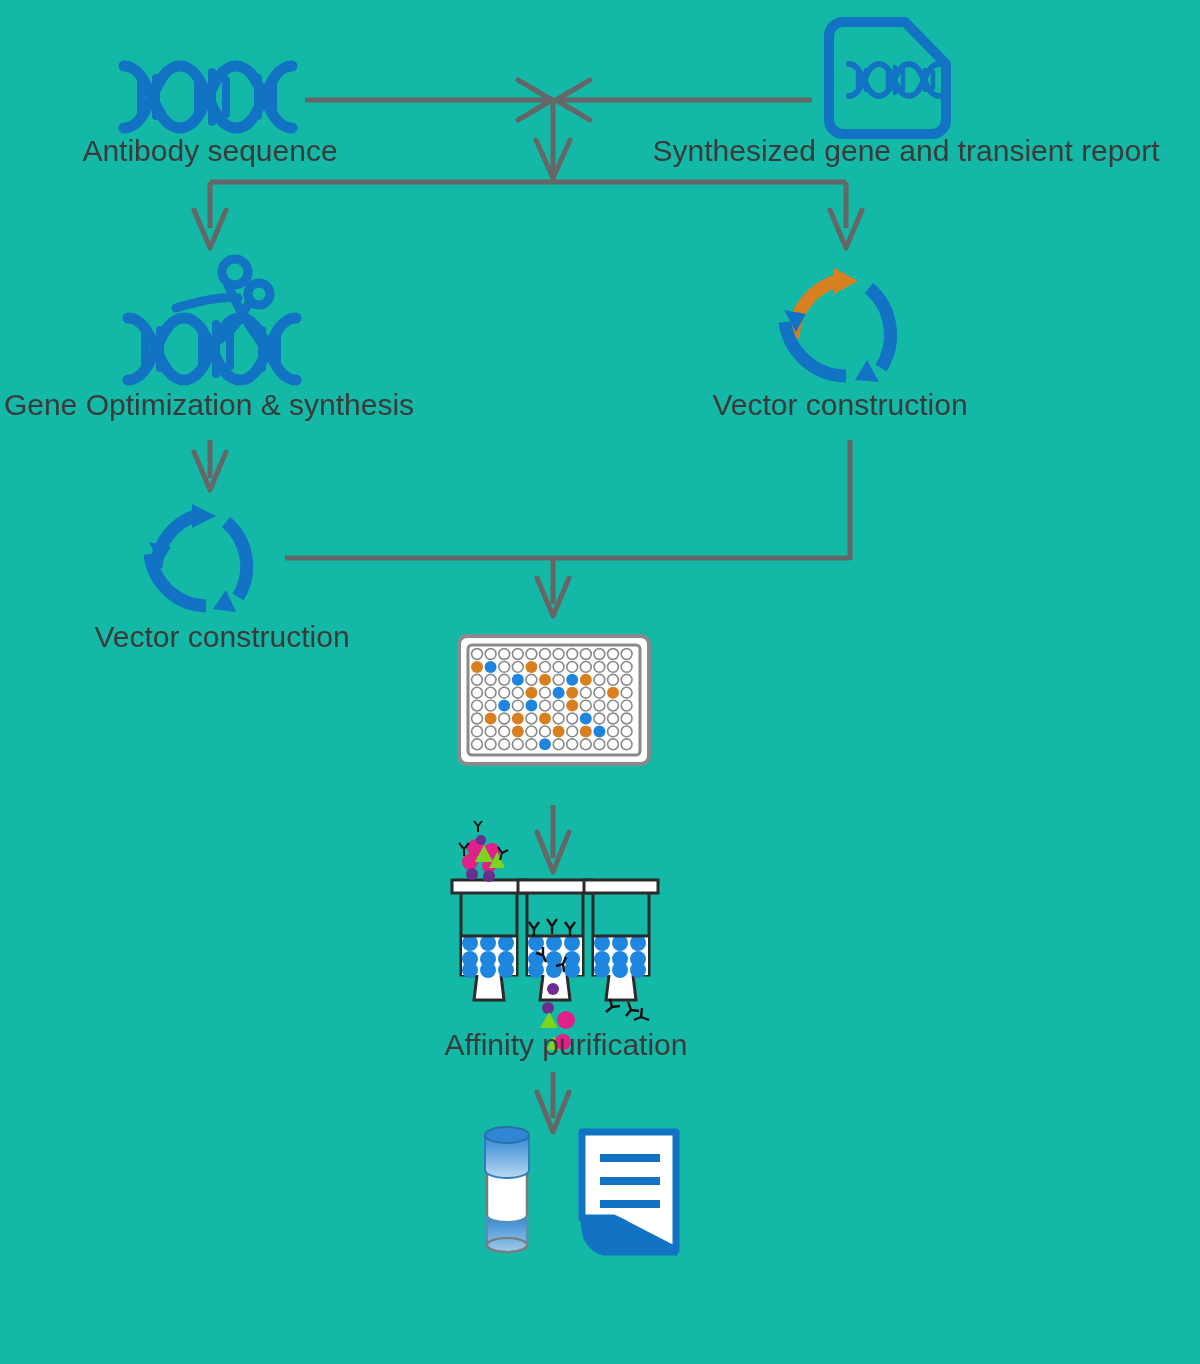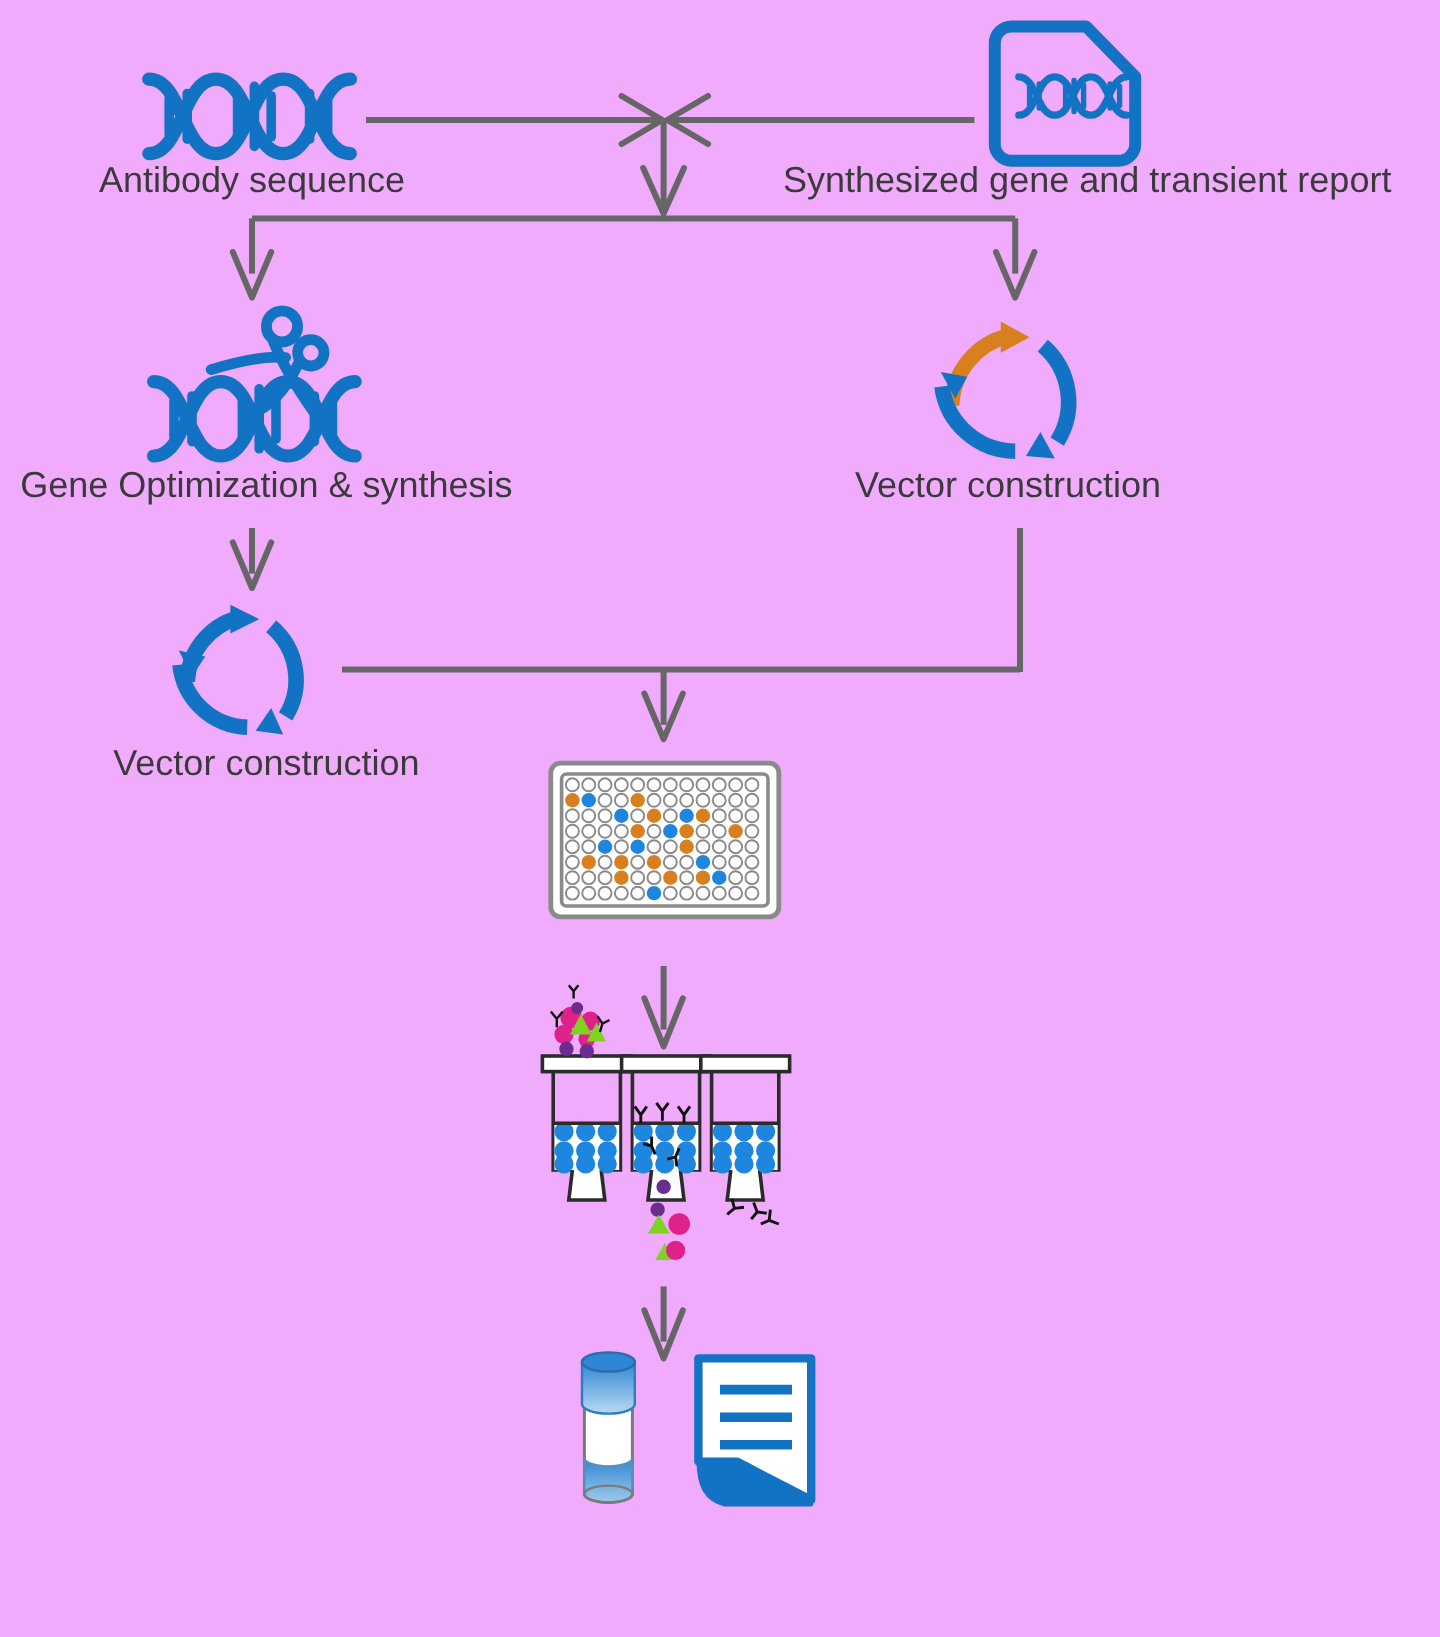--- a/index.html
+++ b/index.html
@@ -1,18 +1,18 @@
 <!DOCTYPE html>
 <html><head>
 <meta charset="utf-8">
 <style>
   html,body{margin:0;padding:0;background:#fff;}
   body{width:1200px;height:1364px;position:relative;
        font-family:"Liberation Sans","DejaVu Sans",sans-serif;}
-  #stage{position:absolute;left:0;top:0;width:1200px;height:1364px;overflow:hidden;background:#f0abfc;}
+  #stage{position:absolute;left:0;top:0;width:1200px;height:1364px;overflow:hidden;background:#14b8a6;}
   svg.layer{position:absolute;left:0;top:0;width:1200px;height:1364px;}
   .lbl{position:absolute;color:#3a3a3a;font-size:30px;line-height:1.16;
        white-space:pre;letter-spacing:0px;}
   .lbl.c{text-align:center;transform:translateX(-50%);}
 </style>
 </head>
 <body>
 
 <div id="stage">
 
@@ -395,22 +395,23 @@
         <line x1="600" y1="1204" x2="660" y2="1204"></line>
       </g>
       <path d="M582 1218 H614 C626 1218 630 1228 642 1233 L676 1250 L676 1254 L604 1254 C588 1250 582 1238 582 1218 Z" fill="#1273c4" stroke="#1273c4" stroke-width="3" stroke-linejoin="round"></path>
     </g>
   </svg>
 
   <div class="lbl c" style="left:210px; top:134px;">Antibody sequence</div>
 
   <div class="lbl c" style="left:906px; top:134px;">Synthesized gene and transient report</div>
 
-  <div class="lbl c" style="left:222px; top:388px;">Gene Optimization &amp; synthesis</div>
+  <div class="lbl c" style="left:209px; top:388px;">Gene Optimization &amp; synthesis</div>
 
   <div class="lbl c" style="left:840px; top:388px;">Vector construction</div>
 
   <div class="lbl c" style="left:222px; top:620px;">Vector construction</div>
 
 
+  <div class="lbl c" style="left:566px; top:1028px;">Affinity purification</div>
 
 
 </div>
 
 </body></html>

